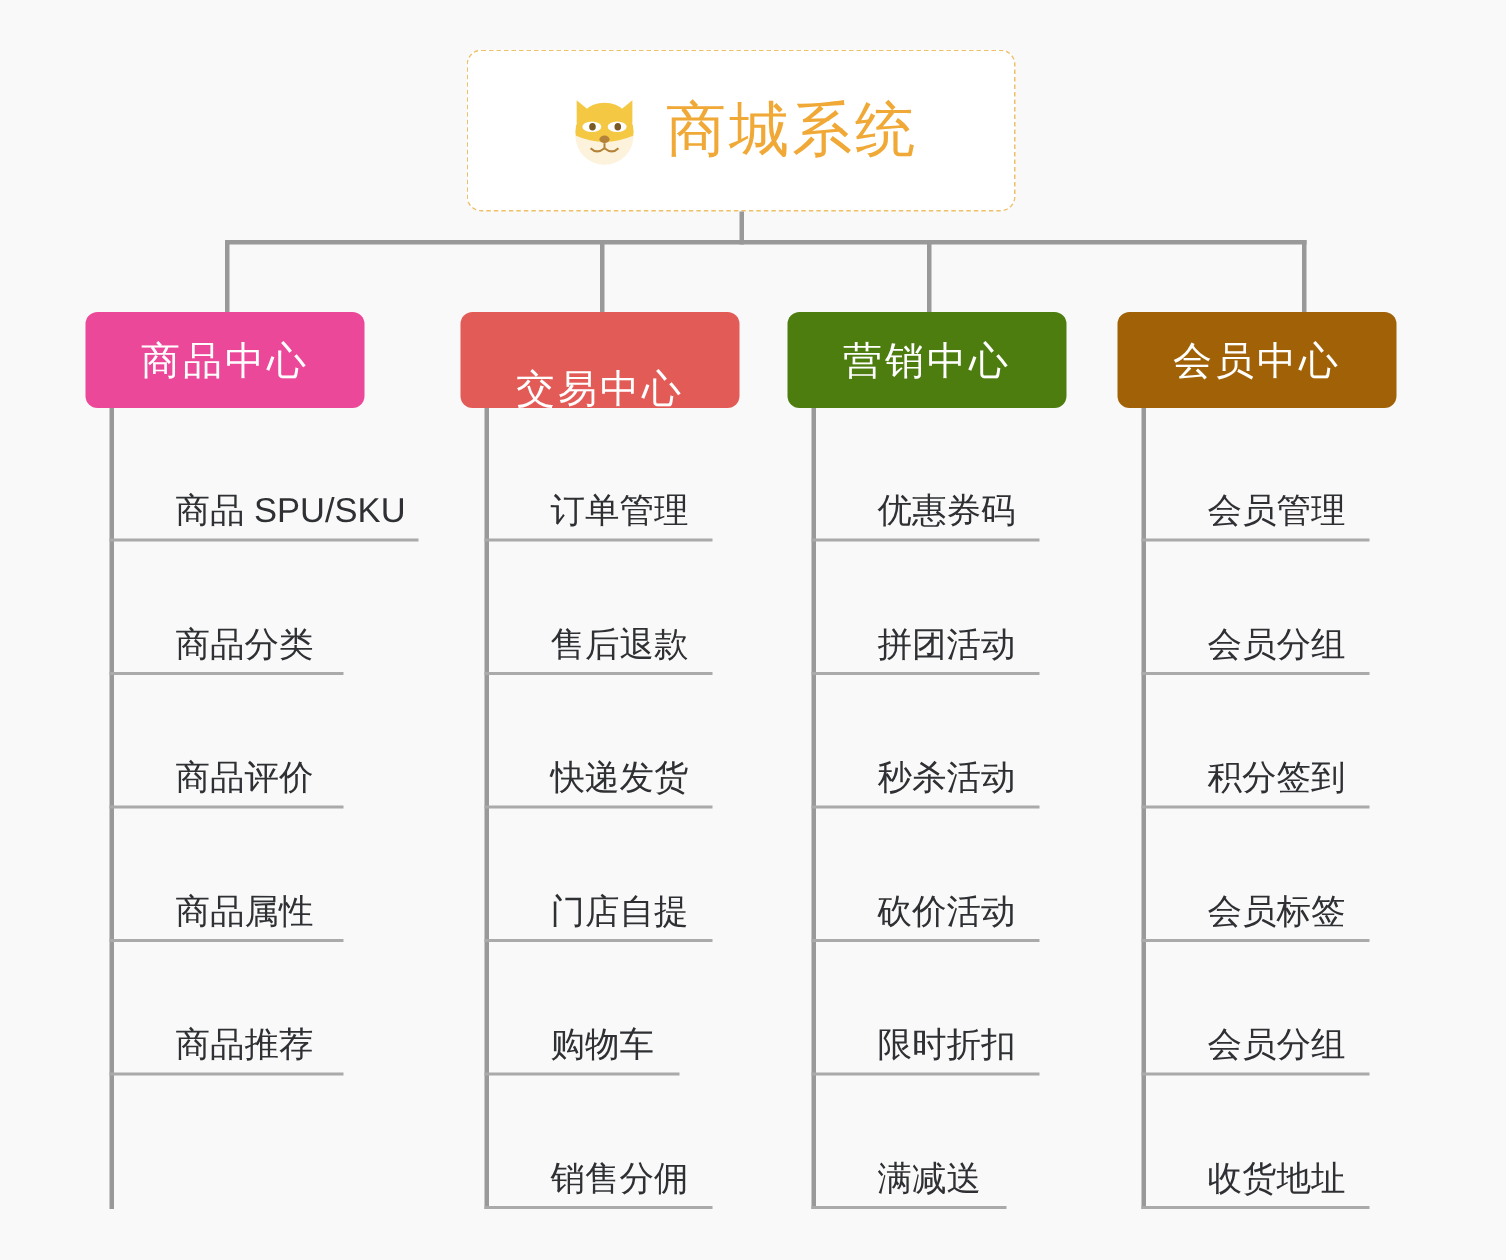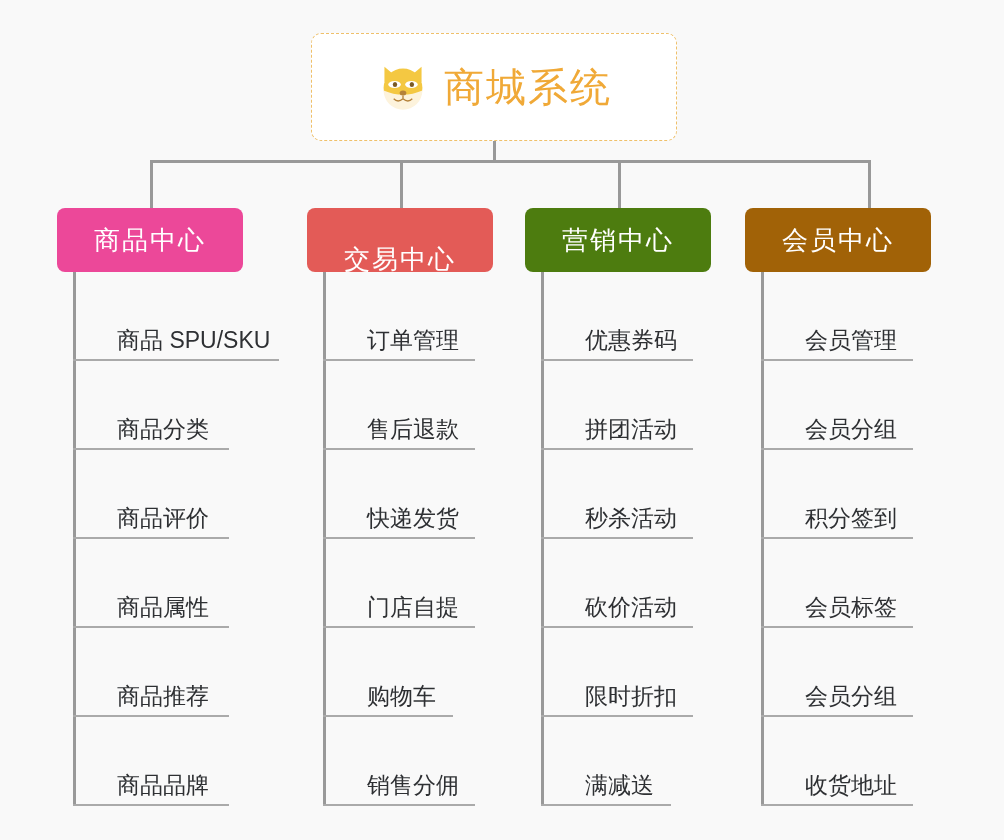--- a/index.html
+++ b/index.html
@@ -178,24 +178,20 @@
         <span class="leaf-label">商品评价</span>
       </div>
       <div class="leaf-item">
         <div class="leaf-underline" style="width:156px;"></div>
         <span class="leaf-label">商品属性</span>
       </div>
       <div class="leaf-item">
         <div class="leaf-underline" style="width:156px;"></div>
         <span class="leaf-label">商品推荐</span>
       </div>
-      <div class="leaf-item">
-        <div class="leaf-underline" style="width:156px;"></div>
-        <span class="leaf-label">商品品牌</span>
-      </div>
     </div>
   </div>
 
   <div class="column" style="left:307px;">
     <div class="cat-header" style="background: rgb(227, 91, 87); align-items: flex-end;">
       <span>交易中心</span>
     </div>
     <div class="spine" style="height: 534px;"></div>
     <div class="leaf-list">
       <div class="leaf-item">

